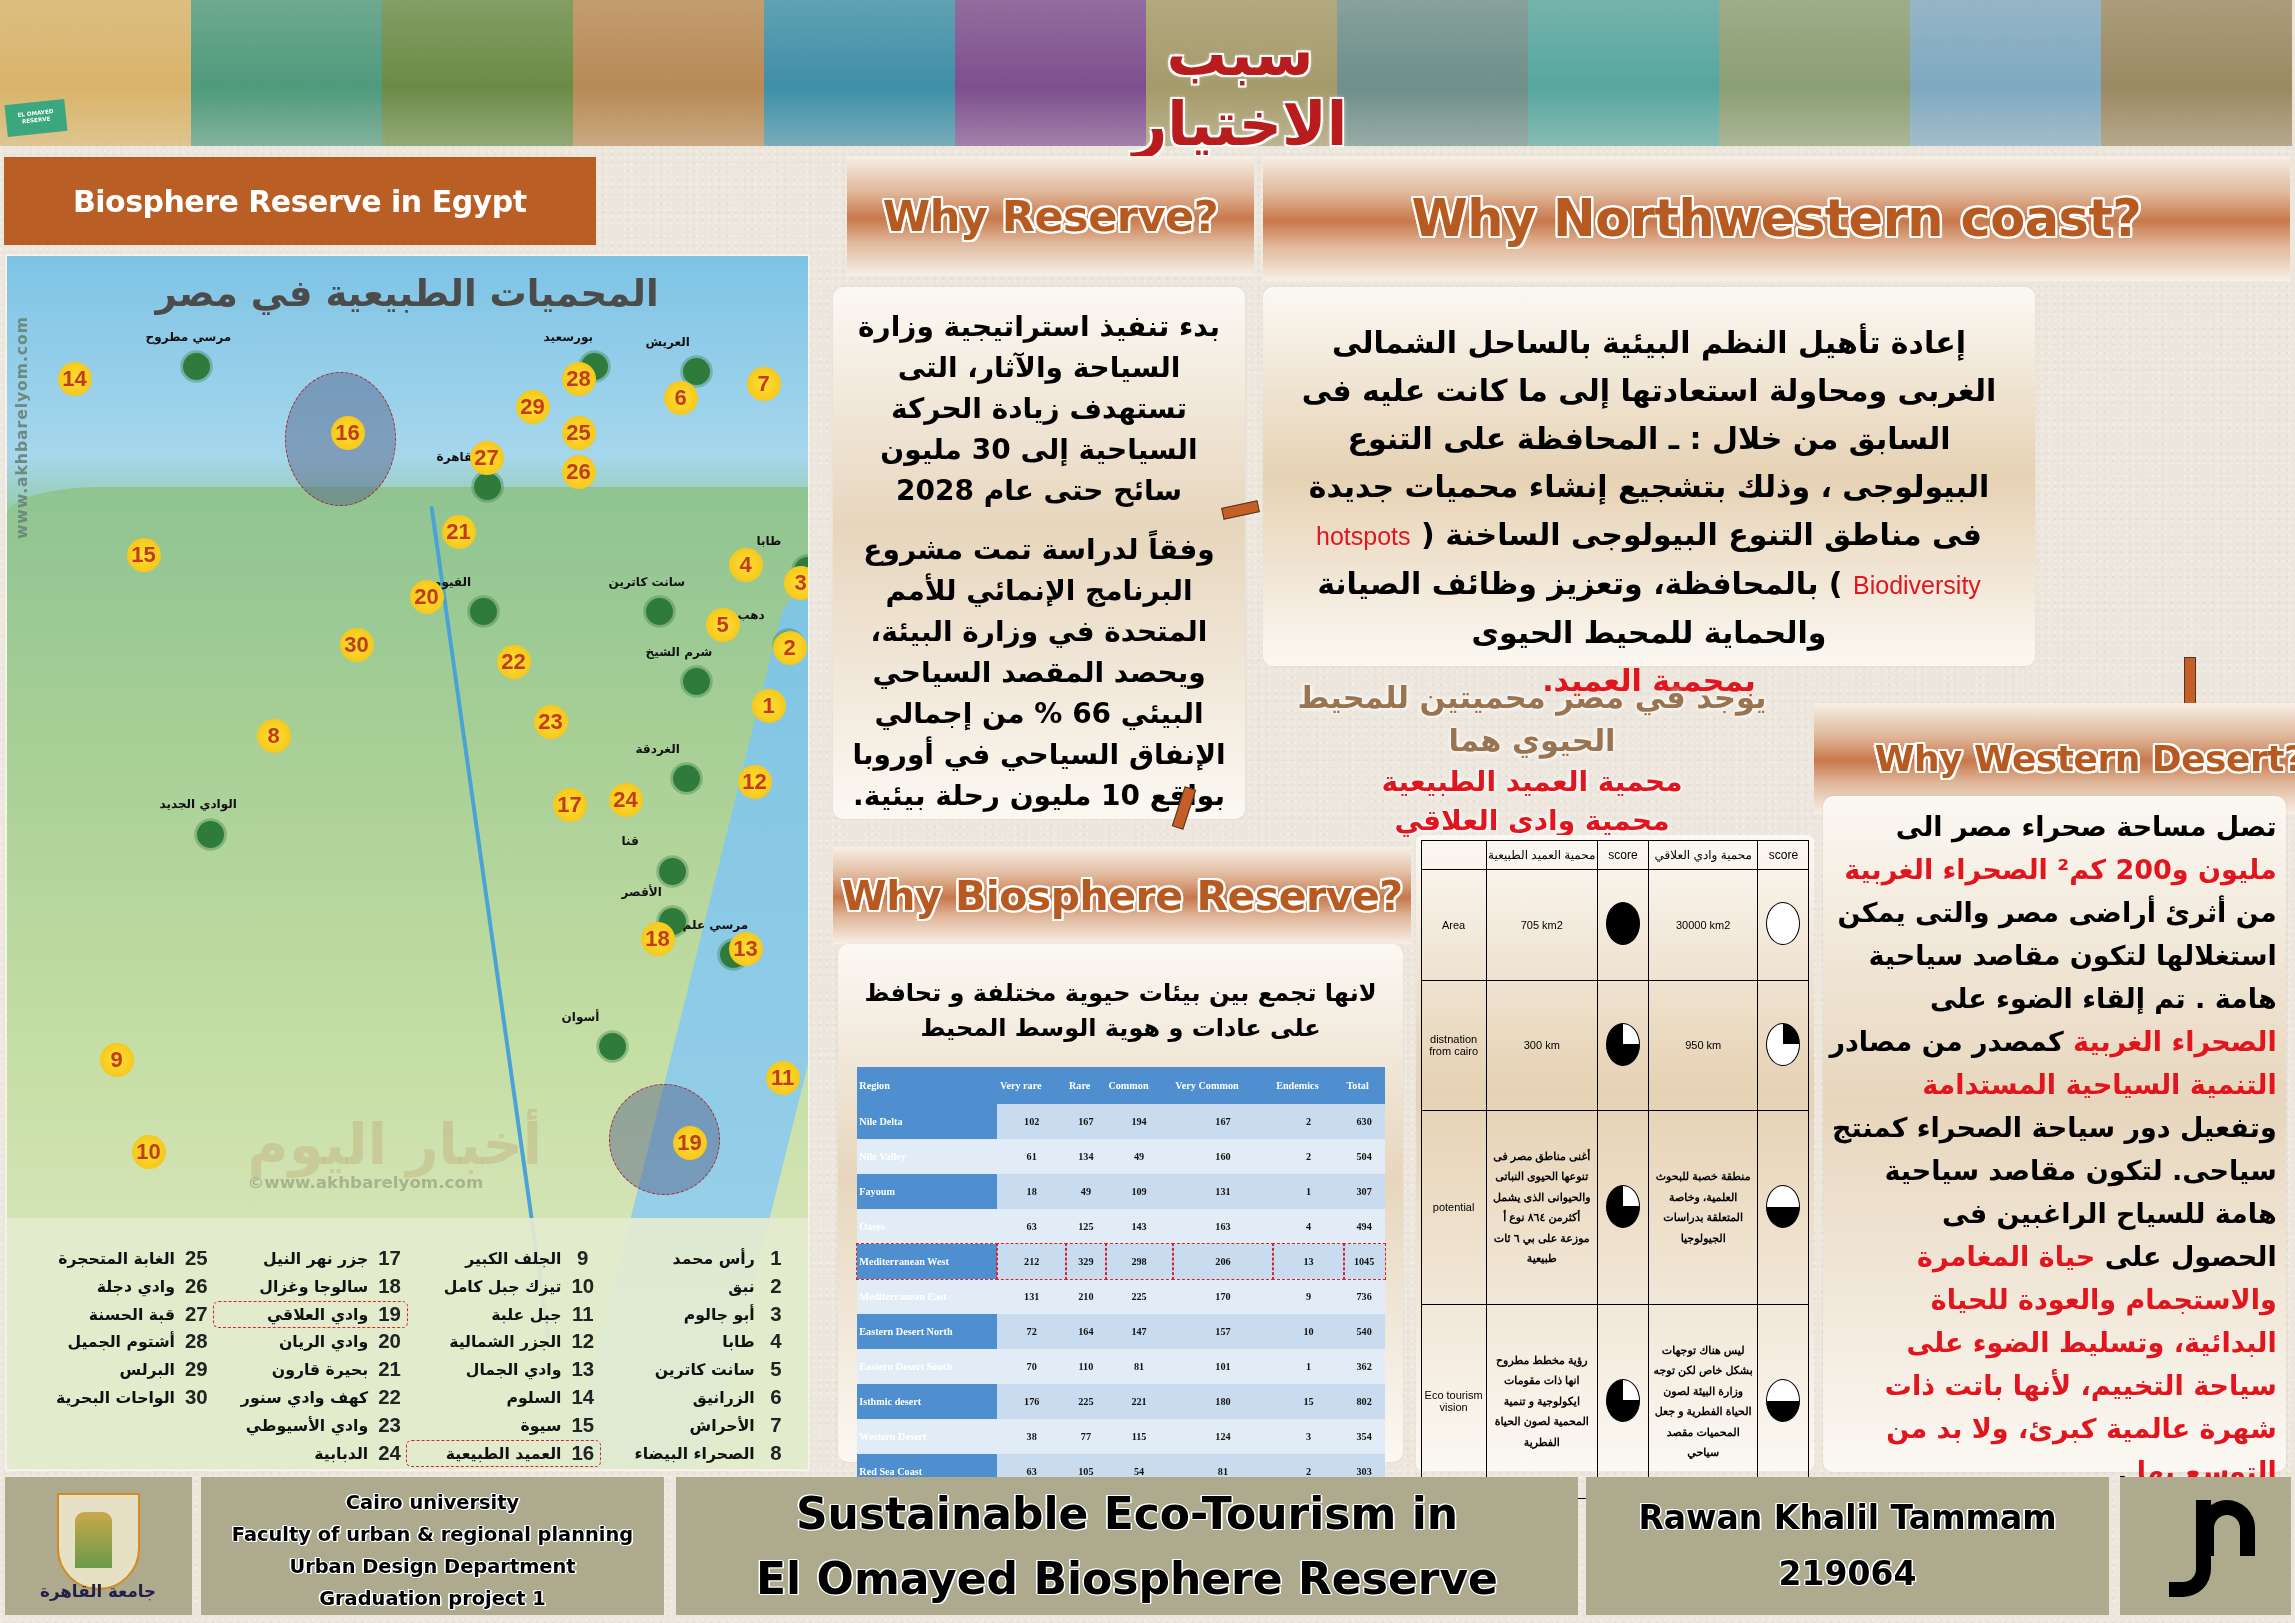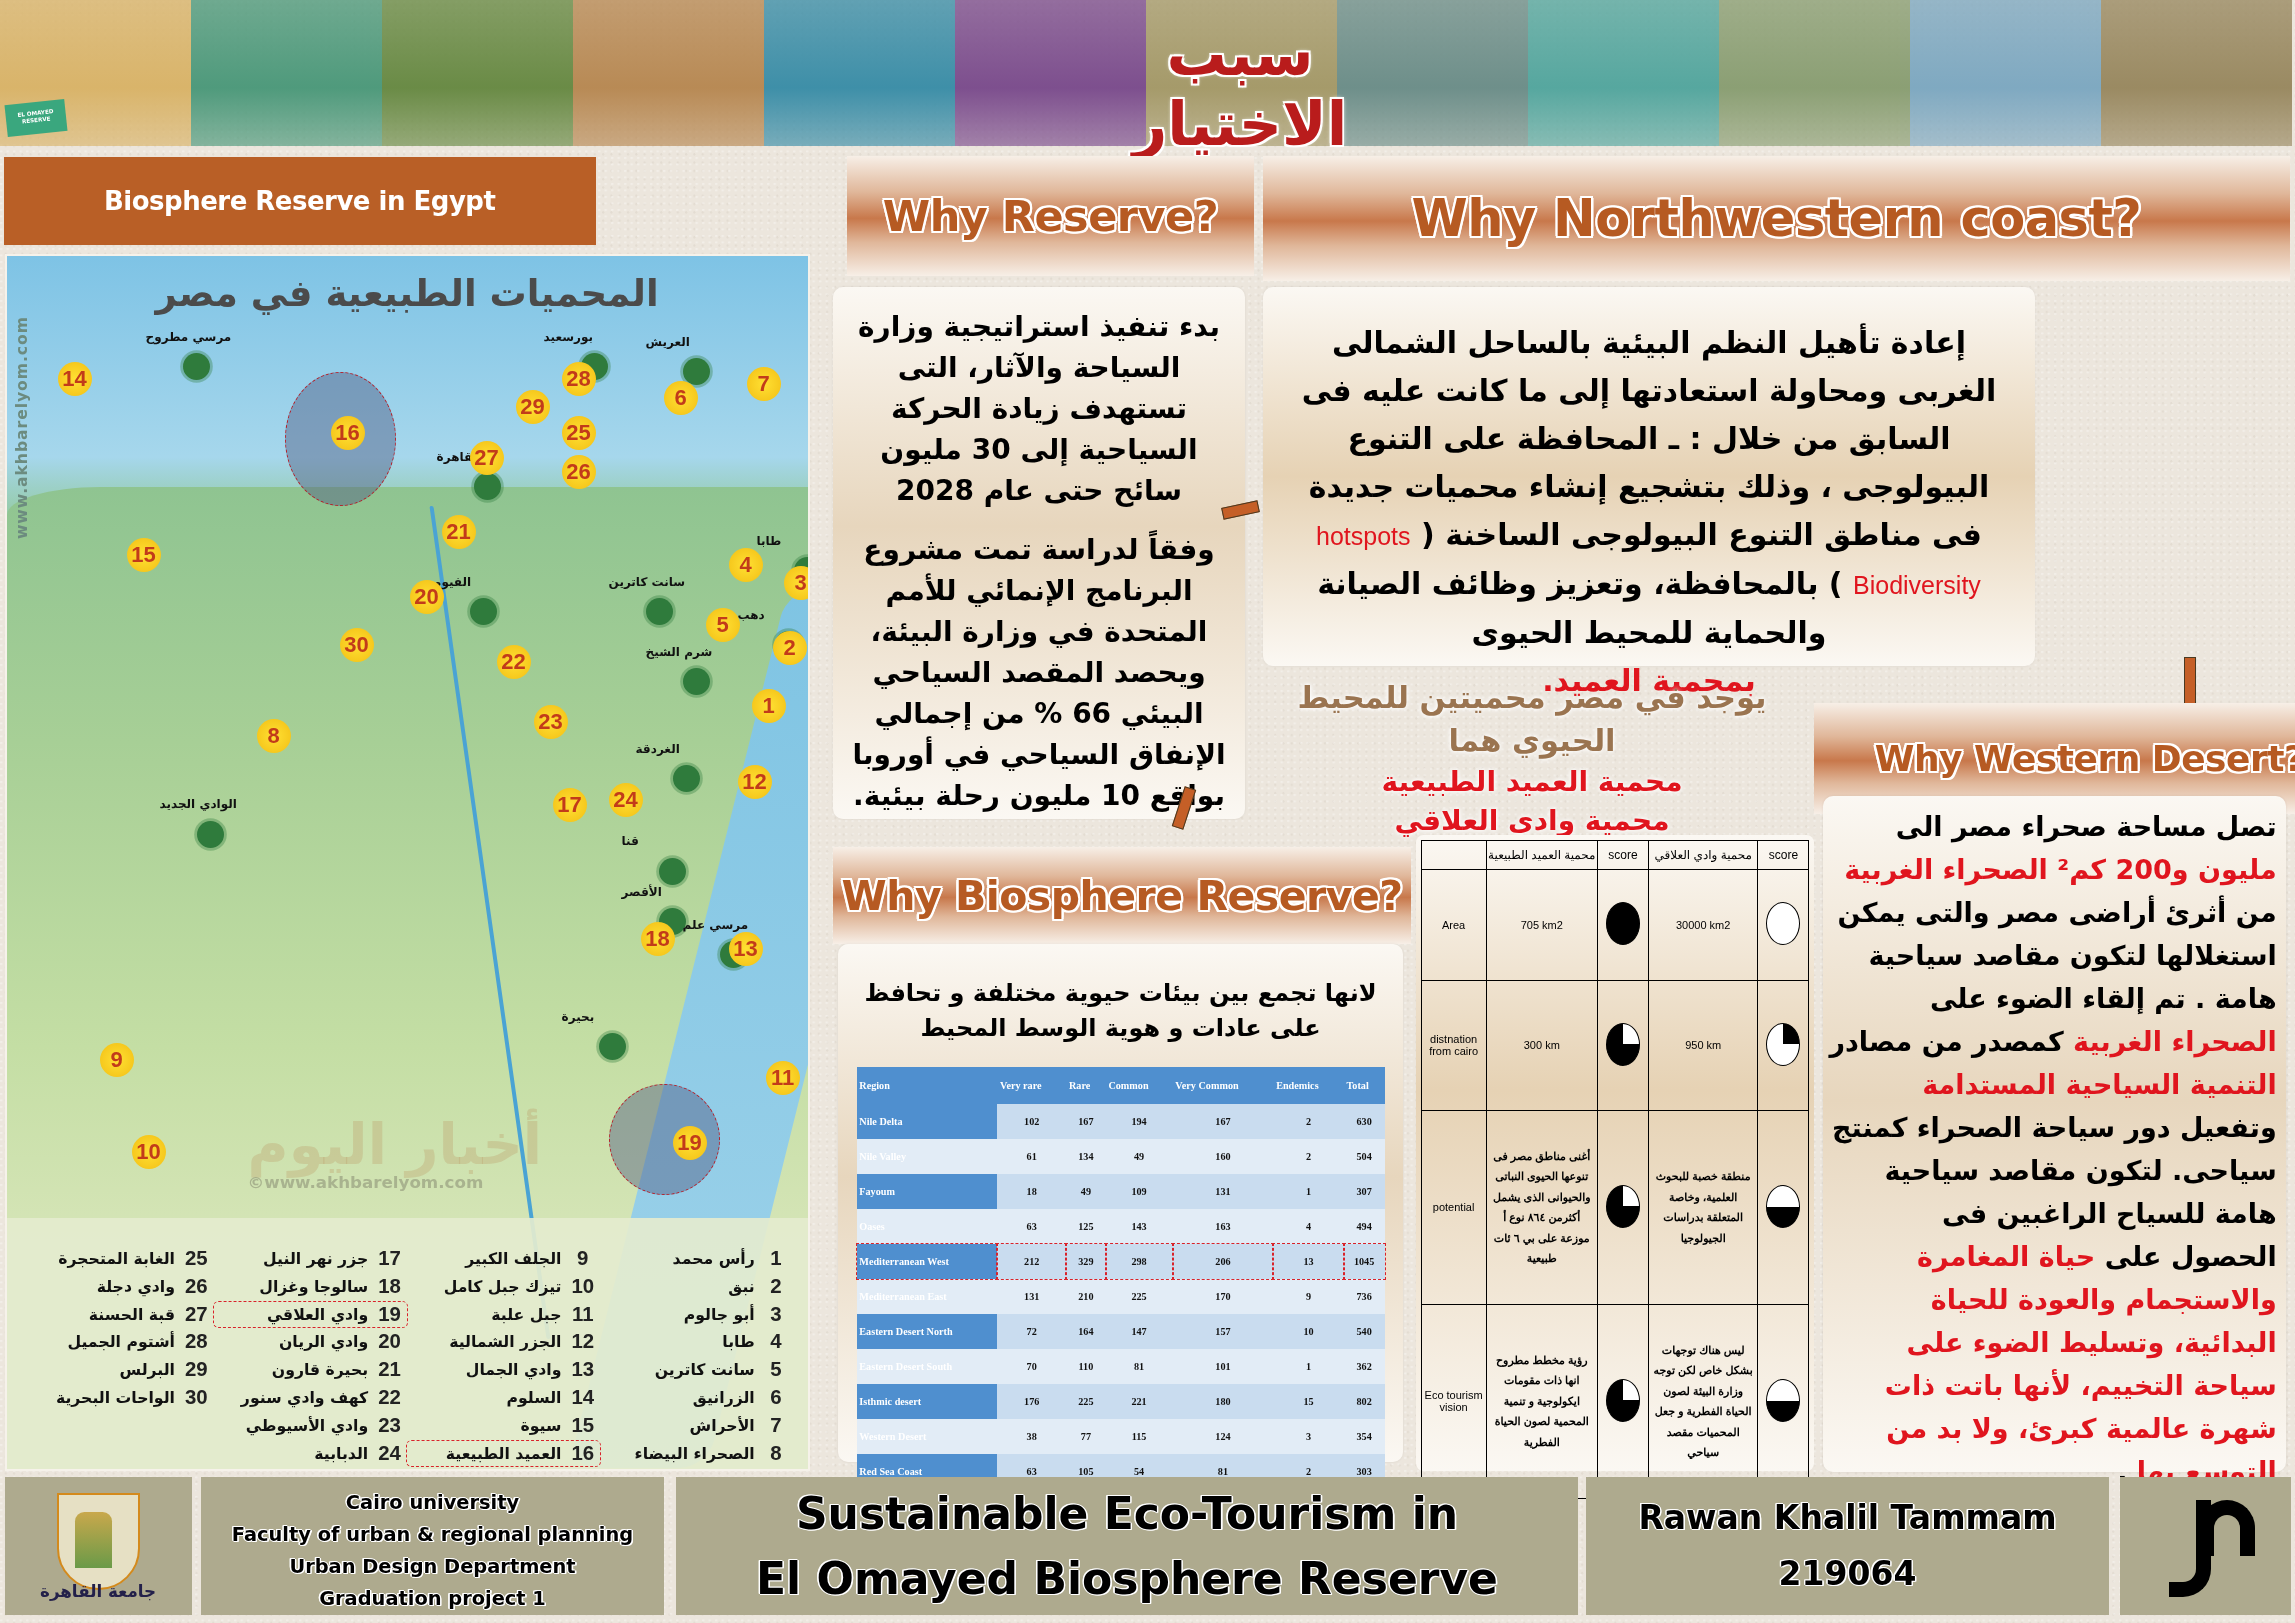--- a/index.html
+++ b/index.html
@@ -27,21 +27,21 @@
   }
   .reserve-sign {
     position: absolute; left: 5.6px; top: 102px; width: 60px; height: 32px;
     background: #3aa77e; color: #fff; font-size: 5.6px; text-align: center; line-height: 6.5px;
     padding-top: 8.3px; transform: rotate(-6deg); font-weight: bold;
   }
 
   
   .left-title {
     left: 3.7px; top: 157px; width: 592px; height: 88px; background: #b95f26;
-    color: #fff; font-family: "DejaVu Sans", sans-serif; font-weight: bold; font-size: 26px;
+    color: #fff; font-family: "DejaVu Sans", sans-serif; font-weight: bold; font-size: 30px;
     display: flex; align-items: center; justify-content: center; letter-spacing: -0.5px;
   }
 
   
   .map {
     left: 4.6px; top: 254px; width: 805px; height: 1217px;
     background: linear-gradient(180deg, #8fcbe6 0%, #aed9e8 10%, #8fc79b 17%, #a9d39b 40%, #c9e1a8 70%, #dfe9c4 92%, #e6ecd0 100%);
     border: 2.8px solid #f6f2ea; overflow: hidden;
   }
   .map-heading {
@@ -224,21 +224,21 @@
       <div class="city-label" style="left: 629px; top: 486px;">الغردقة</div>
       <div class="city-dot" style="left: 190px; top: 565px;"></div>
       <div class="city-label" style="left: 153px; top: 541px;">الوادي الجديد</div>
       <div class="city-dot" style="left: 652px; top: 602px;"></div>
       <div class="city-label" style="left: 615px; top: 578px;">قنا</div>
       <div class="city-dot" style="left: 652px; top: 652px;"></div>
       <div class="city-label" style="left: 615px; top: 629px;">الأقصر</div>
       <div class="city-dot" style="left: 713px; top: 685px;"></div>
       <div class="city-label" style="left: 676px; top: 662px;">مرسي علم</div>
       <div class="city-dot" style="left: 592px; top: 777px;"></div>
-      <div class="city-label" style="left: 555px; top: 754px;">بحيرة</div>
+      <div class="city-label" style="left: 555px; top: 754px;">أسوان</div>
     </div>
   <div id="map-markers">
       <div class="marker" style="left: 745px; top: 433px;">1</div>
       <div class="marker" style="left: 766px; top: 375px;">2</div>
       <div class="marker" style="left: 777px; top: 310px;">3</div>
       <div class="marker" style="left: 722px; top: 292px;">4</div>
       <div class="marker" style="left: 699px; top: 352px;">5</div>
       <div class="marker" style="left: 657px; top: 125px;">6</div>
       <div class="marker" style="left: 740px; top: 111px;">7</div>
       <div class="marker" style="left: 250px; top: 463px;">8</div>

